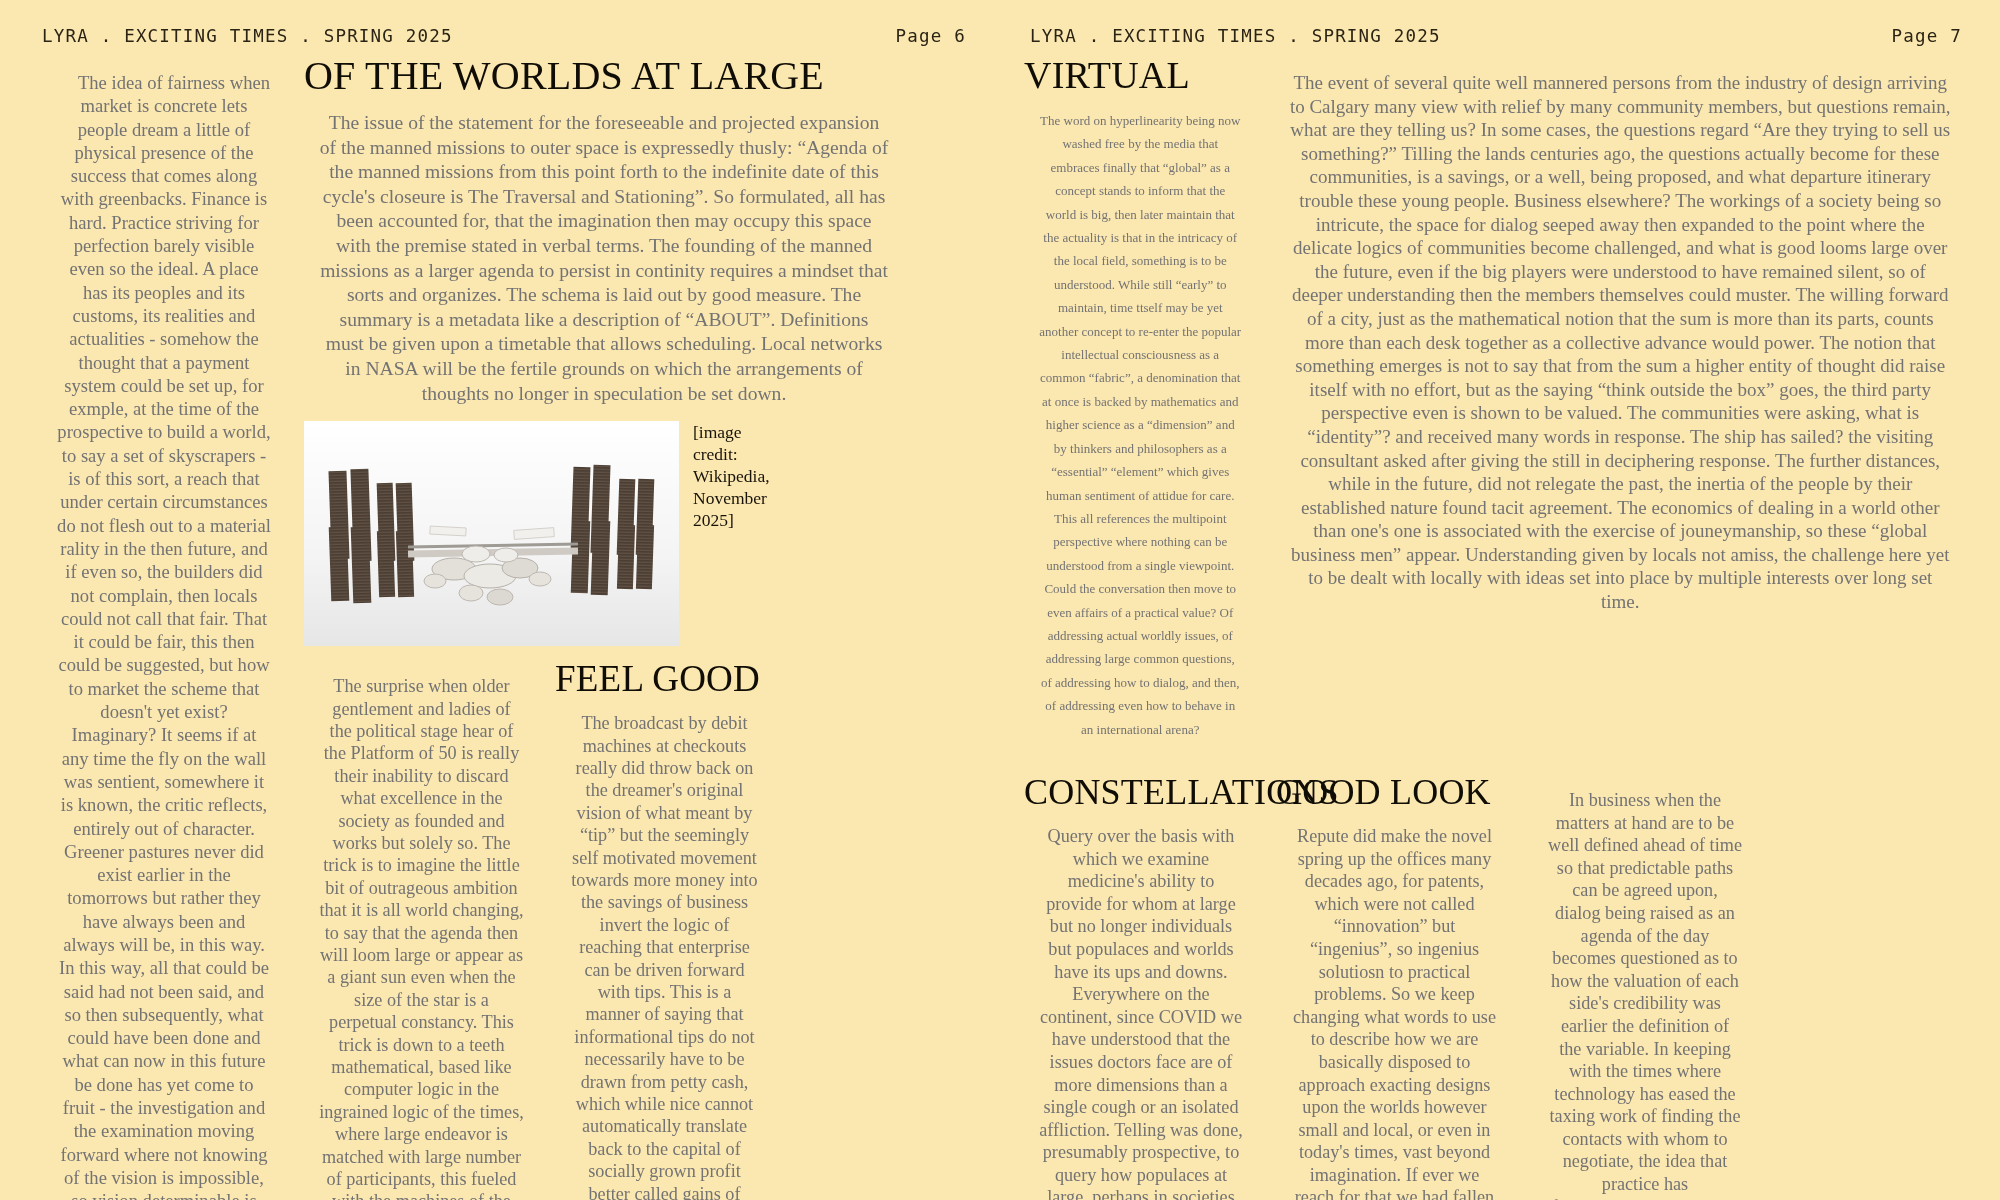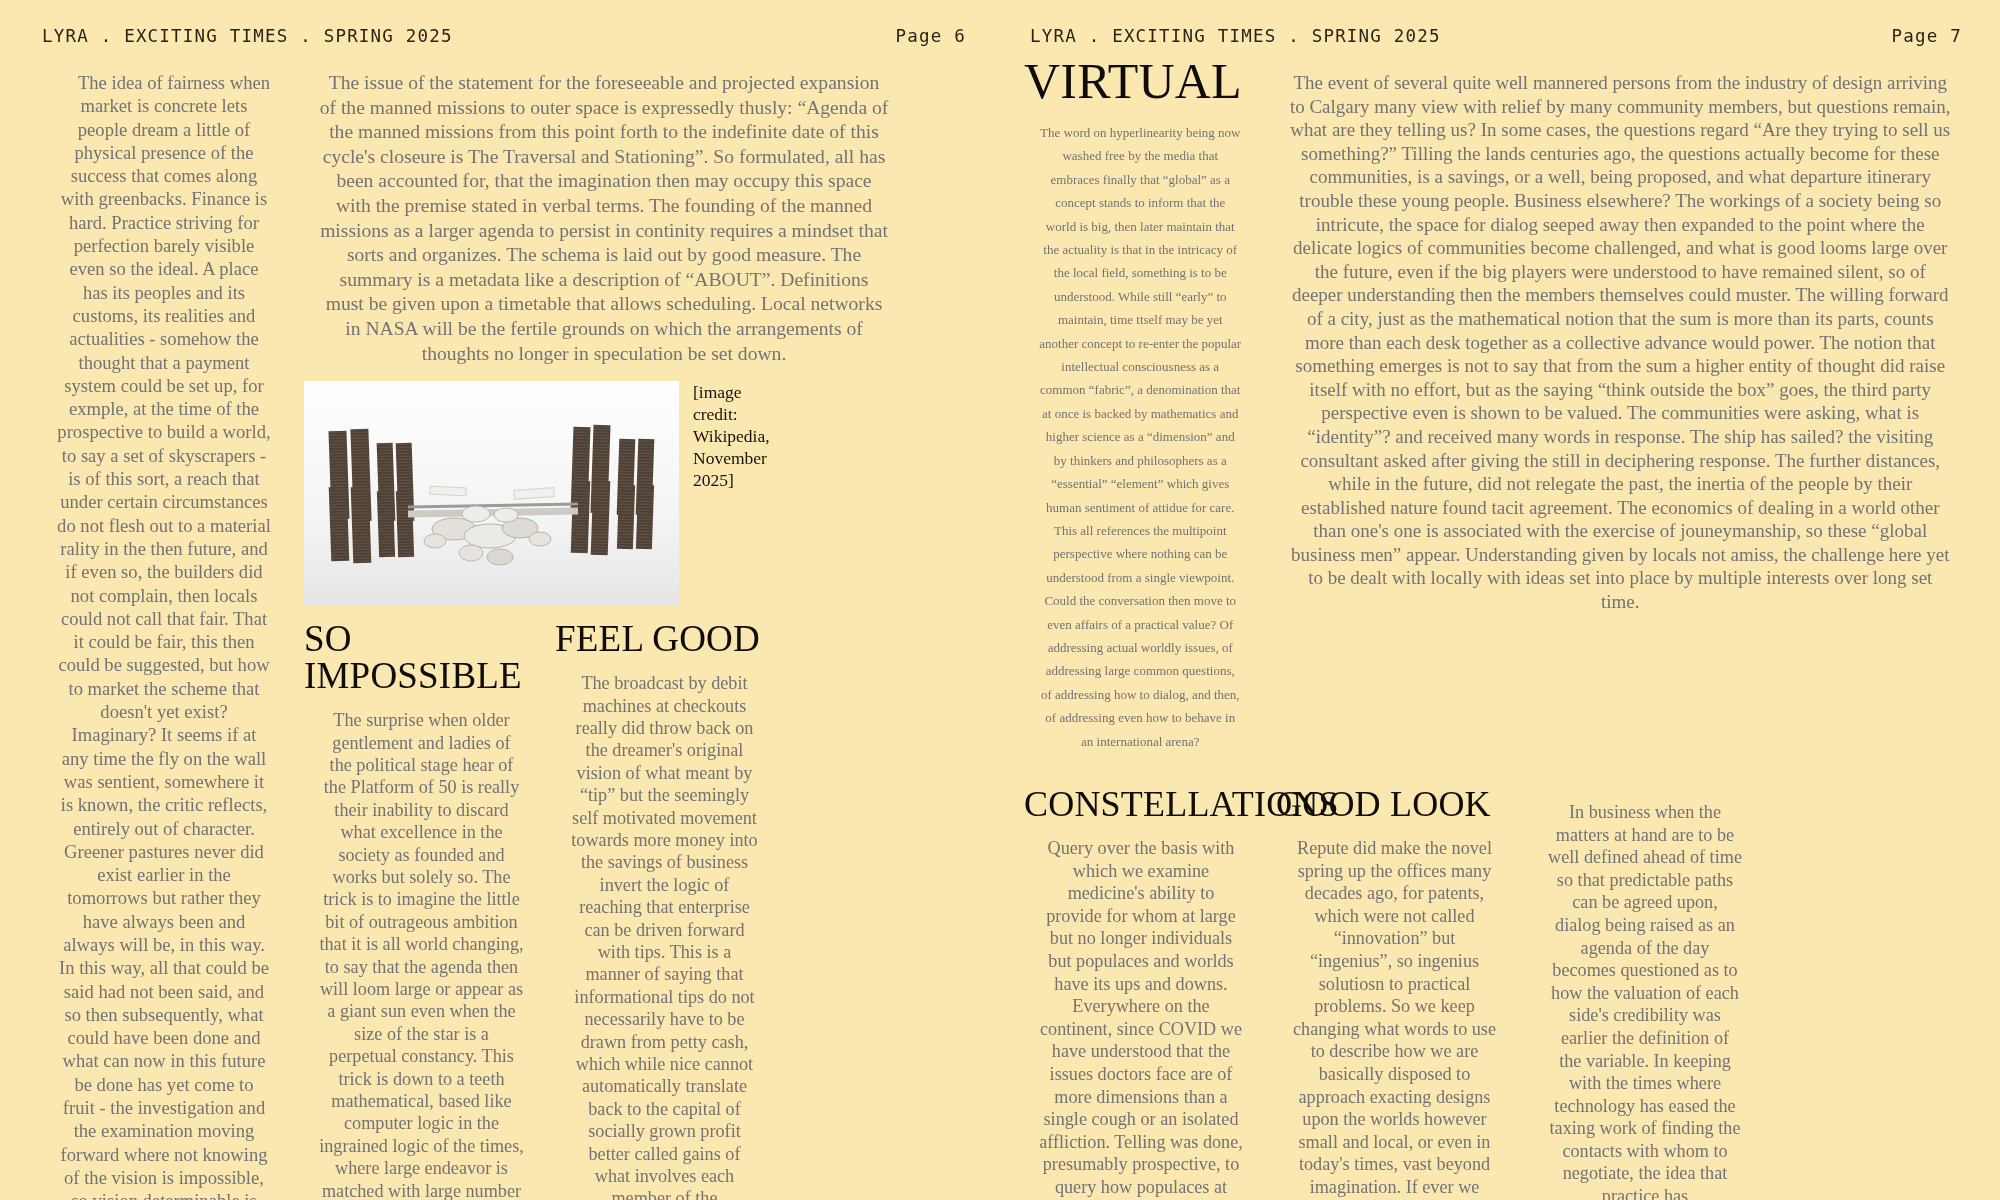--- a/index.html
+++ b/index.html
@@ -124,21 +124,21 @@
   .col-feel  { width: 225px; padding-left: 6px;}
   .small-body {
     font-size: 18.2px;
     line-height: 22.4px;
   }
 
   
   .right-grid { display: flex; }
   .col-virtual  { width: 248px; padding-right: 14px; }
   .col-questions{ width: 700px; padding-left: 4px; }
-  .h-virtual   { font-size: 50px; margin-bottom: 4px; }
+  .h-virtual   { font-size: 38px; margin-bottom: 4px; }
   .h-questions { font-size: 40px; margin-bottom: 6px; }
   .virtual-body {
     font-size: 13px;
     line-height: 23.4px;
   }
   .questions-body {
     font-size: 19.0px;
     line-height: 23.6px;
   }
 
@@ -175,20 +175,21 @@
     <div class="left-grid">
 
       <div class="col col-pi">
         <p class="body pi-body">The idea of fairness when market is concrete lets people dream a little of physical presence of the success that comes along with greenbacks. Finance is hard. Practice striving for perfection barely visible even so the ideal. A place has its peoples and its customs, its realities and actualities - somehow the thought that a payment system could be set up, for exmple, at the time of the prospective to build a world, to say a set of skyscrapers - is of this sort, a reach that under certain circumstances do not flesh out to a material rality in the then future, and if even so, the builders did not complain, then locals could not call that fair. That it could be fair, this then could be suggested, but how to market the scheme that doesn't yet exist? Imaginary? It seems if at any time the fly on the wall was sentient, somewhere it is known, the critic reflects, entirely out of character. Greener pastures never did exist earlier in the tomorrows but rather they have always been and always will be, in this way. In this way, all that could be said had not been said, and so then subsequently, what could have been done and what can now in this future be done has yet come to fruit - the investigation and the examination moving forward where not knowing of the vision is impossible, so vision determinable is only known to be determined.</p>
 
         <h2 class="head h-arrived">WORLDS</h2>
         <p class="body arr-body">There are time constraints, reason the student at the American university, for plans for endowments, but the application towards scholarship earlier inspired when a child, then later became a pursuit, and later, what happens? I ask my mentor. Why financial currency this nonissuance at this time, what else but finitudes and exploration, endeavor and spirit. I wish, the student says. But research means scholarship, she reimagining ask herself for the Heideggarian article by Heidegger seems like a stroke of genius in her education in English.</p>
       </div>
 
       <div class="col col-worlds">
+        <h2 class="head h-worlds">OF THE WORLDS AT LARGE</h2>
         <p class="body worlds-body">The issue of the statement for the foreseeable and projected expansion of the manned missions to outer space is expressedly thusly: “Agenda of the manned missions from this point forth to the indefinite date of this cycle's closeure is The Traversal and Stationing”.  So formulated, all has been accounted for, that the imagination then may occupy this space with the premise stated in verbal terms. The founding of the manned missions as a larger agenda to persist in continity requires a mindset that sorts and organizes. The schema is laid out by good measure. The summary is a metadata like a description of “ABOUT”. Definitions must be given upon a timetable that allows scheduling. Local networks in NASA will be the fertile grounds on which the arrangements of thoughts no longer in speculation be set down.</p>
 
         <div class="figure-row">
           <div class="figure">
             <svg class="iss" viewBox="0 0 375 225" xmlns="http://www.w3.org/2000/svg">
               <defs>
                 <linearGradient id="panel" x1="0" y1="0" x2="0" y2="1">
                   <stop offset="0%" stop-color="#6d5a4c"></stop>
                   <stop offset="50%" stop-color="#4a3d33"></stop>
                   <stop offset="100%" stop-color="#7a685a"></stop>
@@ -244,21 +245,20 @@
 
               <rect x="210" y="108" width="40" height="9" fill="#f2f0ec" stroke="#cdc9c2" stroke-width="0.8" transform="rotate(-4 230 112)"></rect>
               <rect x="126" y="106" width="36" height="8" fill="#f2f0ec" stroke="#cdc9c2" stroke-width="0.8" transform="rotate(3 144 110)"></rect>
             </svg>
           </div>
           <div class="credit">[image credit: Wikipedia, November 2025]</div>
         </div>
 
         <div class="two-under">
           <div class="col col-impos">
-            <h2 class="head h-impos">SO IMPOSSIBLE</h2>
             <p class="body small-body">The surprise when older gentlement and ladies of the political stage hear of the Platform of 50 is really their inability to discard what excellence in the society as founded and works but solely so. The trick is to imagine the little bit of outrageous ambition that it is all world changing, to say that the agenda then will loom large or appear as a giant sun even when the size of the star is a perpetual constancy. This trick is down to a teeth mathematical, based like computer logic in the ingrained logic of the times, where large endeavor is matched with large number of participants, this fueled with the machines of the day lasting already thirty years, like twitter or x. Some say heritage is this way, a continuous development where past to present and present to past in time frame for description both makes sense.</p>
           </div>
           <div class="col col-feel">
             <h2 class="head h-feel">FEEL GOOD</h2>
             <p class="body small-body">The broadcast by debit machines at checkouts really did throw back on the dreamer's original vision of what meant by “tip” but the seemingly self motivated movement towards more money into the savings of business invert the logic of reaching that enterprise can be driven forward with tips. This is a manner of saying that informational tips do not necessarily have to be drawn from petty cash, which while nice cannot automatically translate back to the capital of socially grown profit better called gains of what involves each member of the community in varying rates. To wit, the newness that would be struck up from business fronts being desks for information circulation remains a vision yet realized.</p>
           </div>
         </div>
 
       </div>
     </div>

